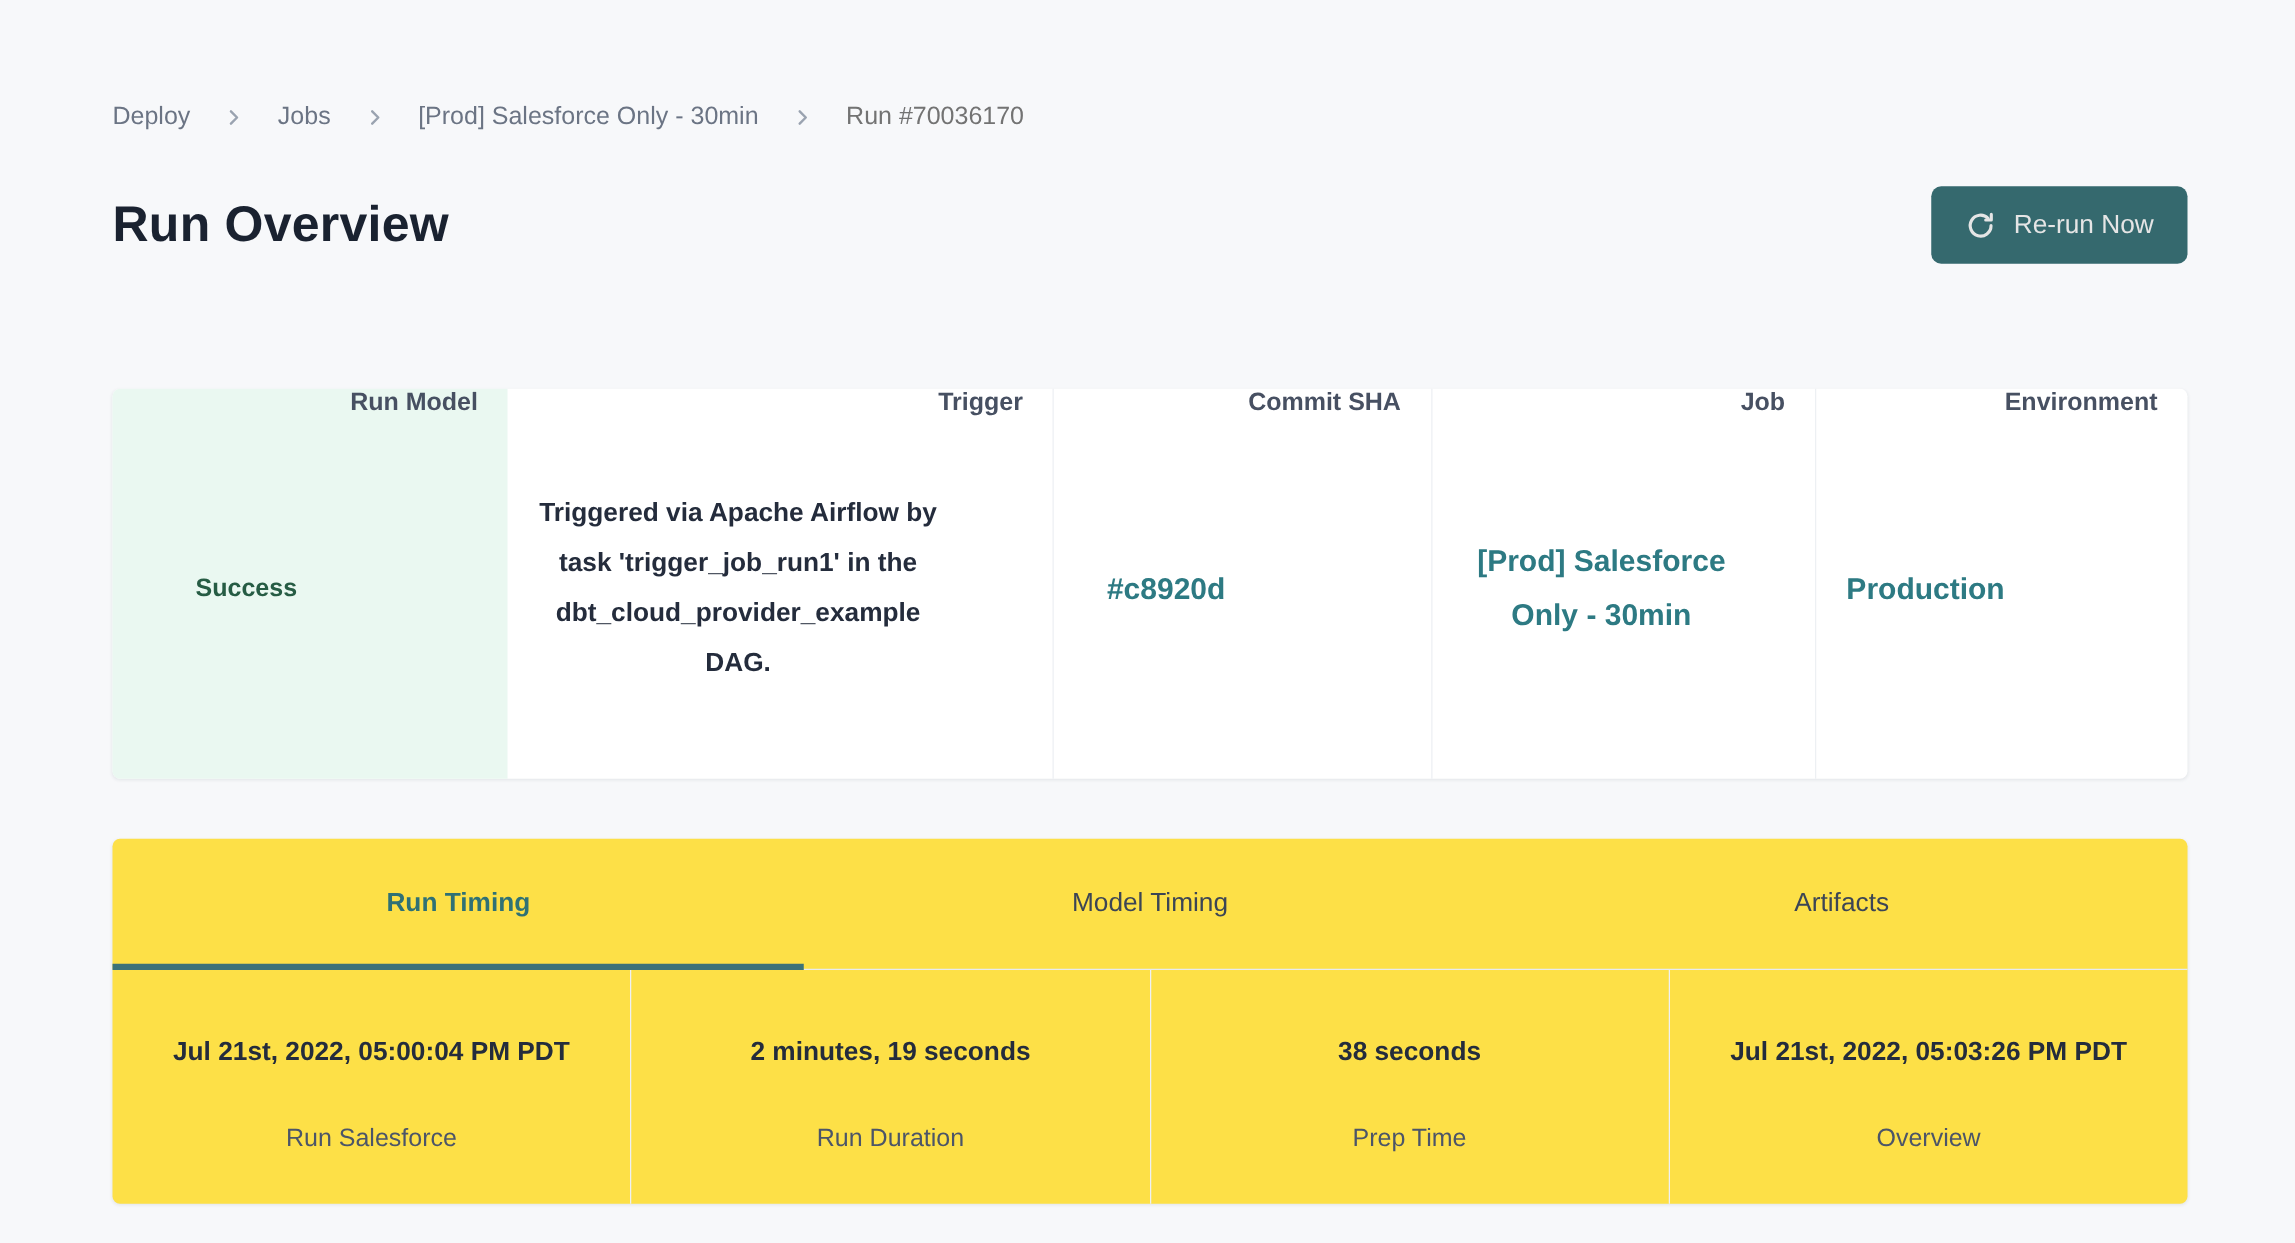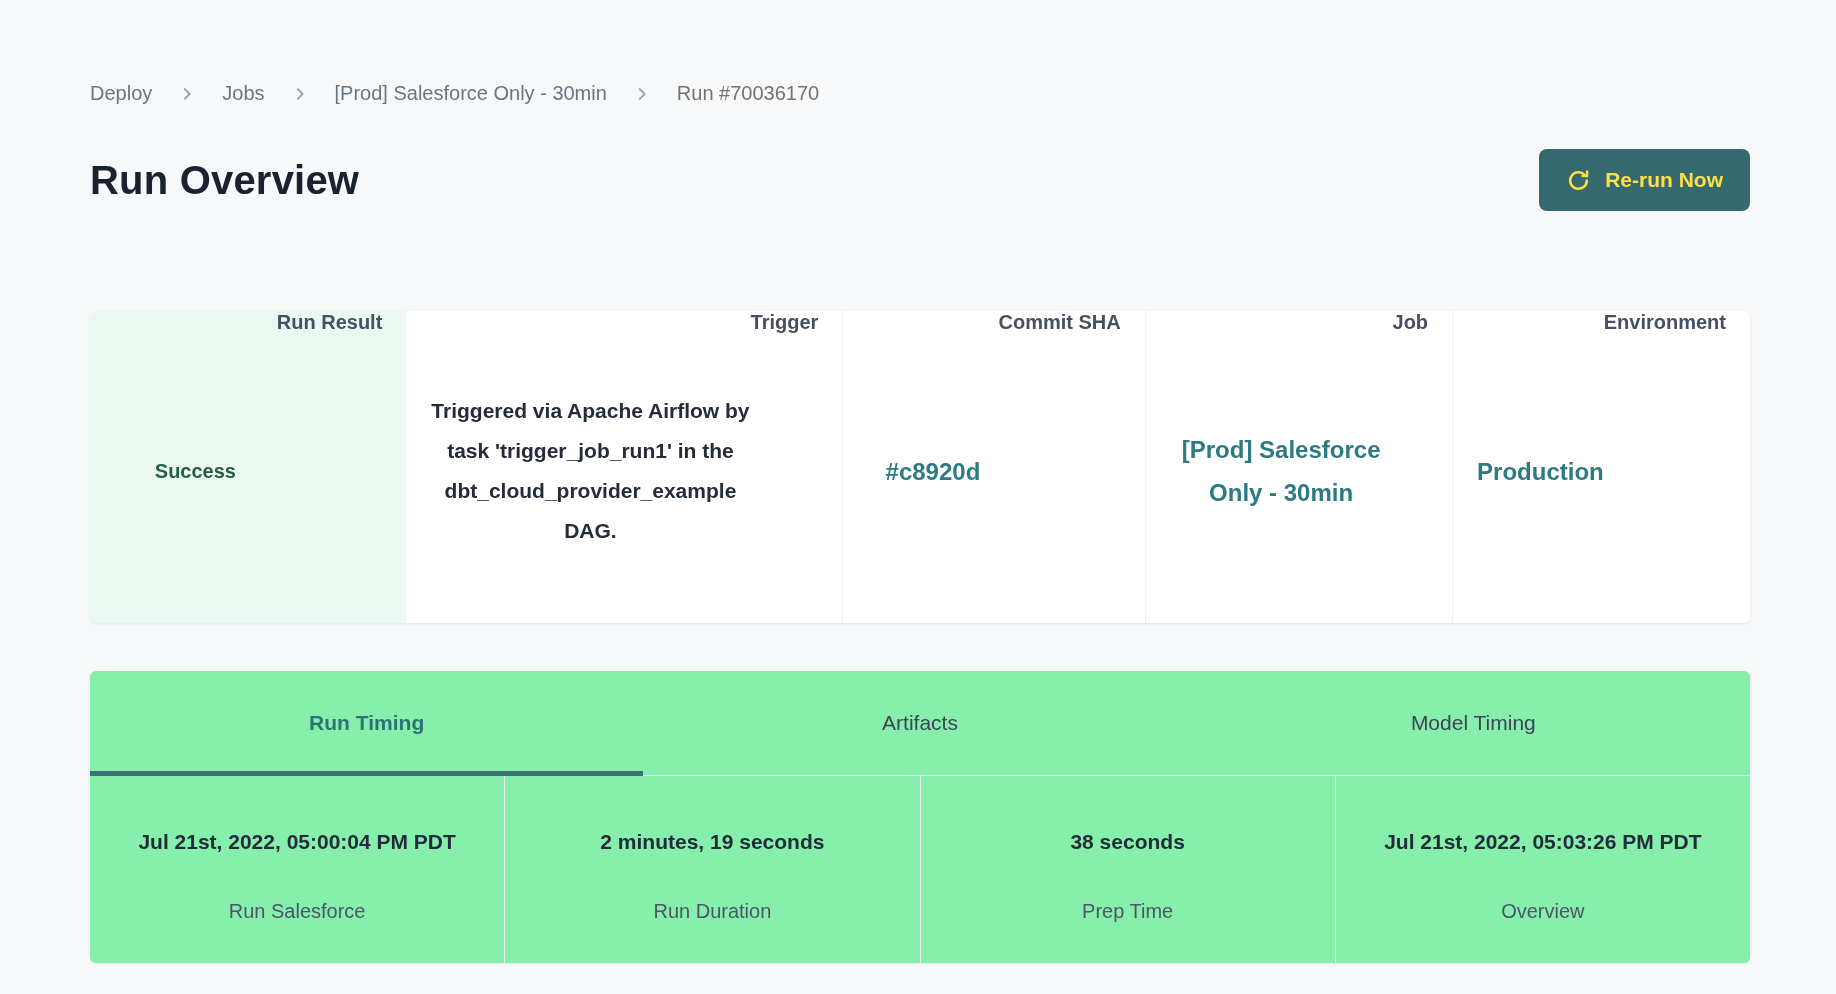--- a/index.html
+++ b/index.html
@@ -24,23 +24,23 @@
   .page-header {
     margin-top: 44px;
     display: flex; align-items: center; justify-content: space-between;
   }
   .page-title {
     font-size: 40px; font-weight: 700; color: #1a2230; letter-spacing: 0.2px;
   }
   .rerun-btn {
     display: flex; align-items: center; gap: 14px;
     background: var(--brand-teal, #35696e);
-    color: #fde047; border: none; border-radius: 8px;
+    color: #e5e5e5; border: none; border-radius: 8px;
     height: 62px; padding: 12px 27px;
-    font-family: inherit; font-size: 21px; font-weight: 700;
+    font-family: inherit; font-size: 21px; font-weight: 400;
     cursor: pointer;
   }
   .rerun-btn .icon { display: inline-flex; }
 
   
   .summary-row {
     margin-top: 100px;
     display: flex;
     background: #ffffff;
     border-radius: 6px;
@@ -75,21 +75,21 @@
   }
   .sum-value.job-link { max-width: 212px; }
   .sum-label {
     font-size: 20px; font-weight: 700; color: #475062;
     padding-bottom: 44px;
   }
 
   
   .timing-panel {
     margin-top: 48px;
-    background: #86efac;
+    background: #fde047;
     border-radius: 6px;
     box-shadow: 0 1px 3px rgba(25, 39, 52, 0.09);
   }
   .tab-bar {
     display: flex;
     height: 105px;
     border-bottom: 1px solid #e8ebee;
   }
   .tab {
     flex: 1; position: relative;
@@ -153,21 +153,21 @@
       </span>
       <span>Re-run Now</span>
     </button>
   </header>
 
   <section class="summary-row">
     <div class="sum-cell success cell-1">
       <div class="sum-value-wrap">
         <div class="sum-value success-text">Success</div>
       </div>
-      <div class="sum-label">Run Result</div>
+      <div class="sum-label">Run Model</div>
     </div>
     <div class="sum-cell cell-2">
       <div class="sum-value-wrap">
         <div class="sum-value trigger-text">Triggered via Apache Airflow by task 'trigger_job_run1' in the dbt_cloud_provider_example DAG.</div>
       </div>
       <div class="sum-label">Trigger</div>
     </div>
     <div class="sum-cell cell-3">
       <div class="sum-value-wrap">
         <div class="sum-value link">#c8920d</div>
@@ -184,22 +184,22 @@
       <div class="sum-value-wrap">
         <div class="sum-value link">Production</div>
       </div>
       <div class="sum-label">Environment</div>
     </div>
   </section>
 
   <section class="timing-panel">
     <div class="tab-bar">
       <div class="tab active">Run Timing</div>
+      <div class="tab">Model Timing</div>
       <div class="tab">Artifacts</div>
-      <div class="tab">Model Timing</div>
     </div>
     <div class="stats-row">
       <div class="stat-cell">
         <div class="stat-value">Jul 21st, 2022, 05:00:04 PM PDT</div>
         <div class="stat-label">Run Salesforce</div>
       </div>
       <div class="stat-cell">
         <div class="stat-value">2 minutes, 19 seconds</div>
         <div class="stat-label">Run Duration</div>
       </div>

